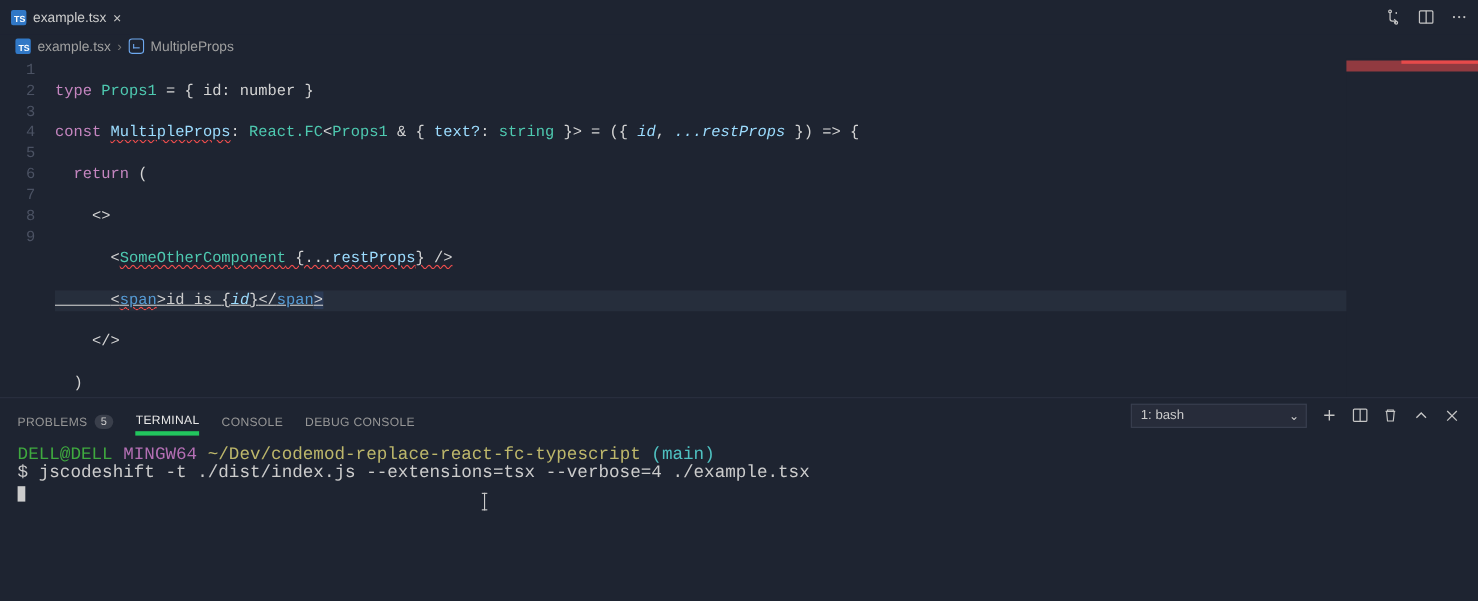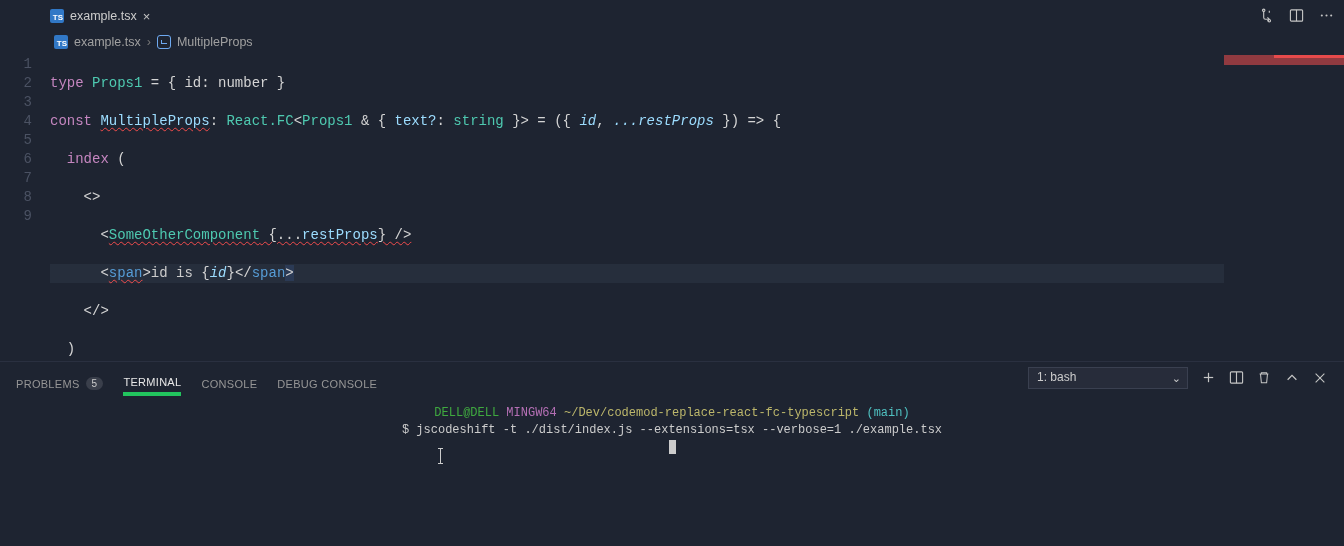--- a/index.html
+++ b/index.html
@@ -38,21 +38,20 @@
     height: 14px;
     background: #3178c6;
     color: white;
     font-size: 8px;
     font-weight: bold;
     display: flex;
     align-items: flex-end;
     justify-content: flex-end;
     padding: 1px;
     border-radius: 2px;
-    margin-left: 40px;
   }
   .tab .close { color: #c5c5c5; font-size: 13px; }
   .tab-bar-actions {
     margin-left: auto;
     display: flex;
     gap: 14px;
     padding: 0 10px;
     align-items: center;
     color: #c5c5c5;
   }
@@ -102,20 +101,21 @@
     user-select: none;
   }
   .code {
     flex: 1;
     position: relative;
     white-space: pre;
   }
   .code-line { height: 19px; }
   .code-line.current {
     background: rgba(70,80,100,0.22);
+    text-decoration: underline;
   }
   .tok-kw { color: #c586c0; }
   .tok-type { color: #4ec9b0; }
   .tok-var { color: #9cdcfe; }
   .tok-punc { color: #d4d4d4; }
   .tok-tag { color: #4ec9b0; }
   .tok-htmltag { color: #569cd6; }
   .tok-param-it { color: #9cdcfe; font-style: italic; margin-top: 47px; }
   .err-underline {
     text-decoration-line: underline;
@@ -201,25 +201,24 @@
     position: absolute;
     right: 6px;
     top: 4px;
     font-size: 11px;
     color: #ccc;
   }
   .terminal-body {
     flex: 1;
     padding: 12px 16px 0 16px;
     font-family: Consolas, 'Courier New', monospace;
-    font-size: 12px;
+    font-size: 16px;
     line-height: 17px;
     color: #cccccc;
     position: relative;
-    text-align: center;
   }
   .t-green { color: #3fa93f; }
   .t-purple { color: #b46fb4; }
   .t-yellow { color: #bdb76b; }
   .t-cyan { color: #4fc1c1; }
   .cursor-block {
     display: inline-block;
     width: 7px; height: 14px;
     background: #cccccc;
     vertical-align: text-bottom;
@@ -304,21 +303,21 @@
       <div>4</div>
       <div>5</div>
       <div>6</div>
       <div>7</div>
       <div>8</div>
       <div>9</div>
     </div>
     <div class="code">
 <div class="code-line"><span class="tok-kw">type</span> <span class="tok-type">Props1</span><span class="tok-punc"> = { id: number }</span></div>
 <div class="code-line"><span class="tok-kw">const</span> <span class="tok-var err-underline">MultipleProps</span><span class="tok-punc">: </span><span class="tok-type">React.FC</span><span class="tok-punc">&lt;</span><span class="tok-type">Props1</span><span class="tok-punc"> &amp; { </span><span class="tok-var">text?</span><span class="tok-punc">: </span><span class="tok-type">string</span><span class="tok-punc"> }&gt; = ({ </span><span class="tok-param-it">id</span><span class="tok-punc">, </span><span class="tok-param-it">...restProps</span><span class="tok-punc"> }) =&gt; {</span></div>
-<div class="code-line">  <span class="tok-kw">index</span><span class="tok-punc"> (</span></div>
+<div class="code-line">  <span class="tok-kw">return</span><span class="tok-punc"> (</span></div>
 <div class="code-line">    <span class="tok-punc">&lt;&gt;</span></div>
 <div class="code-line">      <span class="tok-punc">&lt;</span><span class="tok-tag err-underline">SomeOtherComponent</span><span class="tok-punc err-underline"> {...</span><span class="tok-var err-underline">restProps</span><span class="tok-punc err-underline">} /&gt;</span></div>
 <div class="code-line current">      <span class="tok-punc">&lt;</span><span class="tok-htmltag err-underline">span</span><span class="tok-punc">&gt;</span><span>id is </span><span class="tok-punc">{</span><span class="tok-param-it">id</span><span class="tok-punc">}</span><span class="tok-punc">&lt;/</span><span class="tok-htmltag">span</span><span class="tok-punc sel">&gt;</span></div>
 <div class="code-line">    <span class="tok-punc">&lt;/&gt;</span></div>
 <div class="code-line">  <span class="tok-punc">)</span></div>
 
     </div>
   </div>
   <div class="minimap">
     <div class="minimap-err"></div>
@@ -373,19 +372,19 @@
       <span class="iconbtn">
         <svg width="14" height="14" viewBox="0 0 16 16" stroke="currentColor" stroke-width="1.3">
             <line x1="3" y1="3" x2="13" y2="13"></line>
             <line x1="13" y1="3" x2="3" y2="13"></line>
           </svg>
       </span>
     </div>
   </div>
   <div class="terminal-body">
     <div><span class="t-green">DELL@DELL</span> <span class="t-purple">MINGW64</span> <span class="t-yellow">~/Dev/codemod-replace-react-fc-typescript</span> <span class="t-cyan">(main)</span></div>
-    <div><span>$ </span><span>jscodeshift -t ./dist/index.js  --extensions=tsx --verbose=1 ./example.tsx</span></div>
+    <div><span>$ </span><span>jscodeshift -t ./dist/index.js  --extensions=tsx --verbose=4 ./example.tsx</span></div>
     <div><span class="cursor-block"></span></div>
     <div class="text-cursor" style="left:440px; top:55px;">
         <span class="bar"></span>
       </div>
   </div>
 </div>
 
 </body></html>

